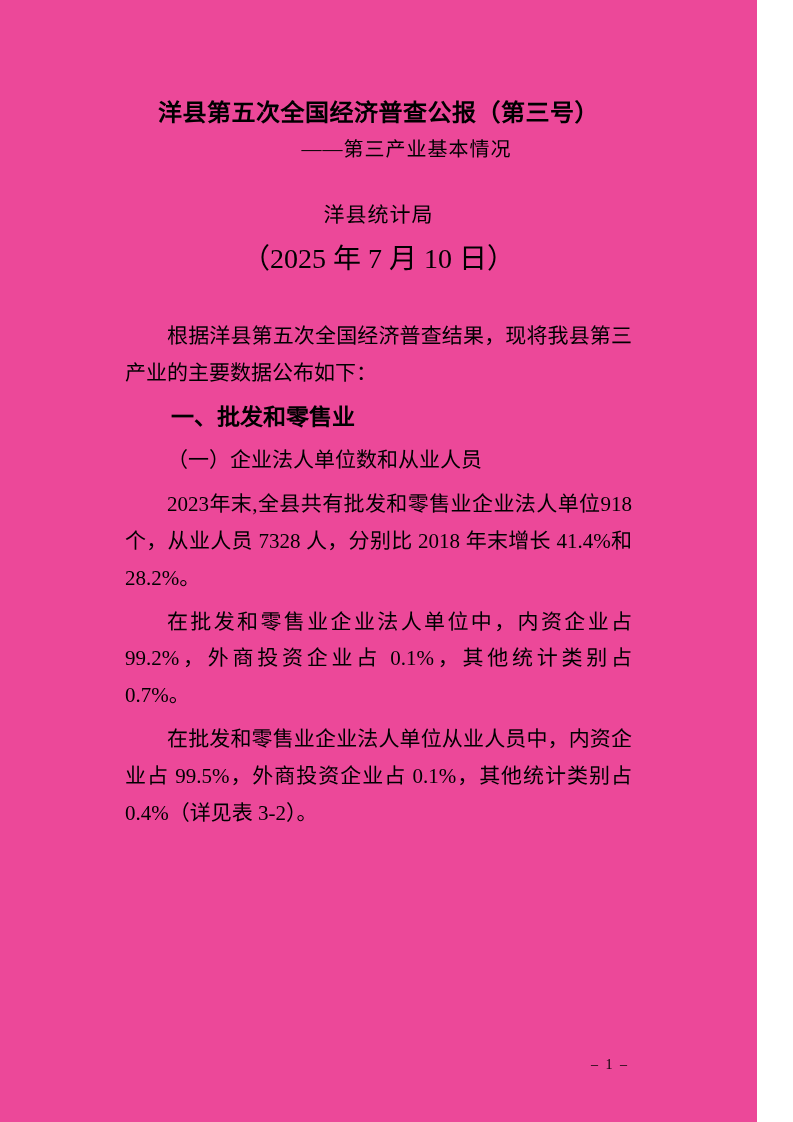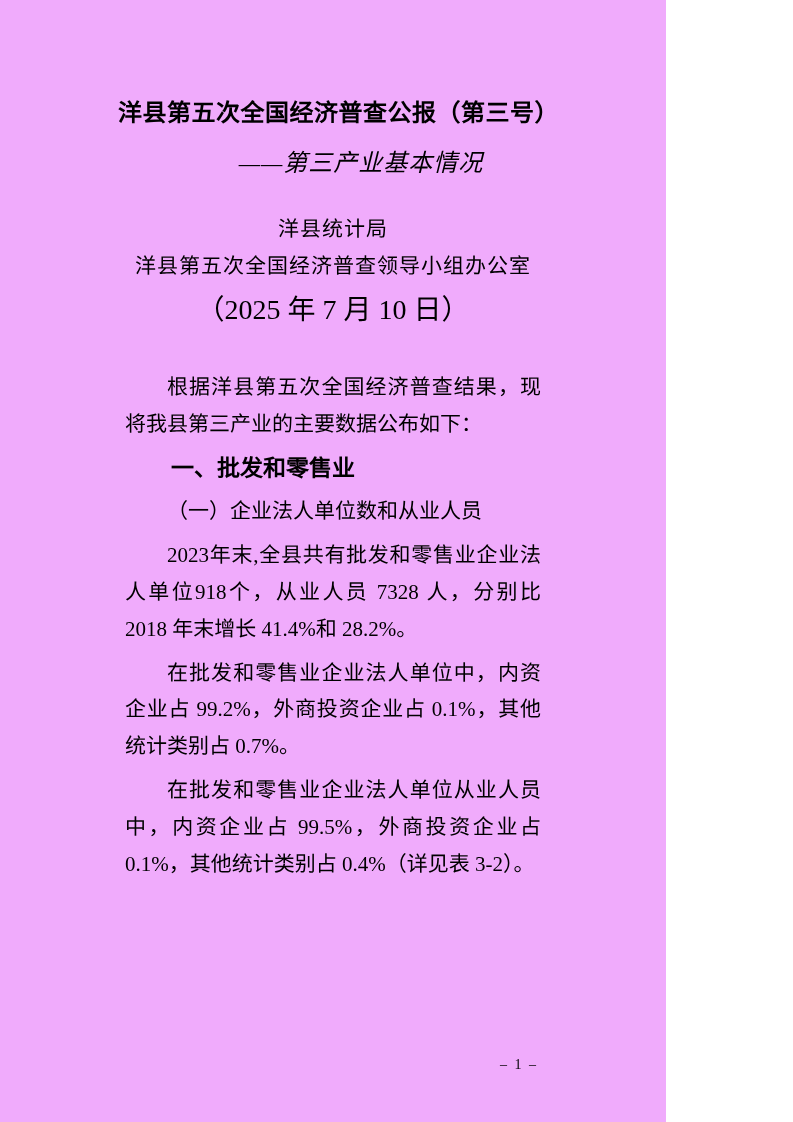--- a/index.html
+++ b/index.html
@@ -2,47 +2,46 @@
 <html lang="zh-CN"><head>
 <meta charset="utf-8">
 <style>
   html, body {
     margin: 0;
     padding: 0;
     background: #ffffff;
   }
   .page {
     position: relative;
-    width: 666px;
+    width: 757px;
     height: 1122px;
-    background: #f0abfc;
+    background: #ec4899;
     color: #000000;
     font-family: "Liberation Serif", serif;
     overflow: hidden;
   }
   .content {
     margin-left: 118px;
     margin-right: 118px;
   }
   .doc-title {
     margin: 95px 0 0 0;
     text-align: center;
     font-family: "Liberation Sans", sans-serif;
     font-weight: bold;
     font-size: 24px;
     line-height: 36px;
     letter-spacing: 0.5px;
   }
   .doc-subtitle {
-    margin-top: 14px;
+    margin-top: 0;
     text-align: center;
     padding-left: 56px;
     font-family: "Liberation Serif", serif;
-    font-style: italic;
-    font-size: 24px;
+    font-size: 20px;
     line-height: 36px;
     letter-spacing: 1px;
   }
   .issuers {
     margin-top: 30px;
     text-align: center;
     font-size: 21px;
     line-height: 37px;
     letter-spacing: 1px;
   }
@@ -92,21 +91,20 @@
 </head>
 <body>
 
 <div class="page">
   <div class="content">
     <h1 class="doc-title">洋县第五次全国经济普查公报（第三号）</h1>
     <div class="doc-subtitle">——第三产业基本情况</div>
 
     <div class="issuers">
       <div>洋县统计局</div>
-      <div>洋县第五次全国经济普查领导小组办公室</div>
     </div>
     <div class="date-line">（2025 年 7 月 10 日）</div>
 
     <div class="content-body">
       <p class="body-p">根据洋县第五次全国经济普查结果，现将我县第三产业的主要数据公布如下：</p>
       <h2 class="heading1">一、批发和零售业</h2>
       <h3 class="heading2">（一）企业法人单位数和从业人员</h3>
       <p class="body-p">2023年末,全县共有批发和零售业企业法人单位918个，从业人员 7328 人，分别比 2018 年末增长 41.4%和 28.2%。</p>
       <p class="body-p">在批发和零售业企业法人单位中，内资企业占 99.2%，外商投资企业占 0.1%，其他统计类别占 0.7%。</p>
       <p class="body-p">在批发和零售业企业法人单位从业人员中，内资企业占 99.5%，外商投资企业占 0.1%，其他统计类别占 0.4%（详见表 3-2）。</p>

